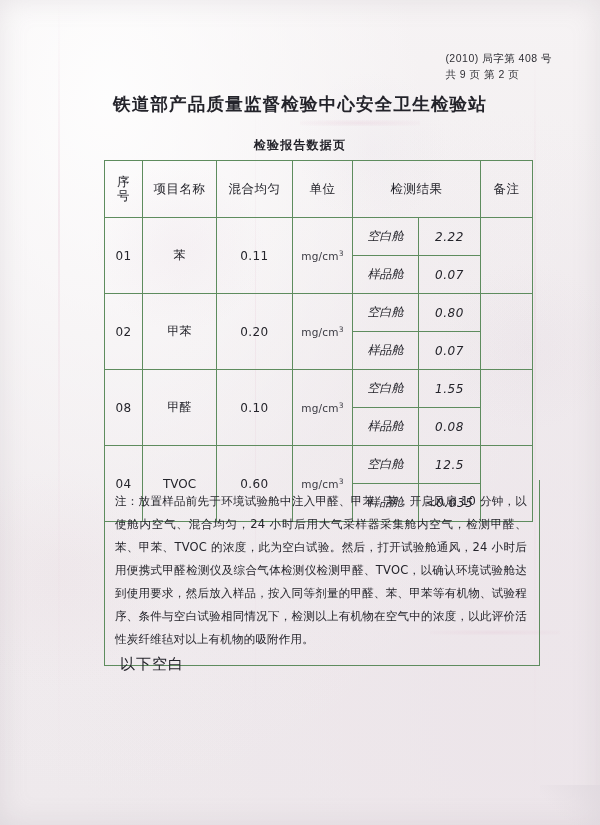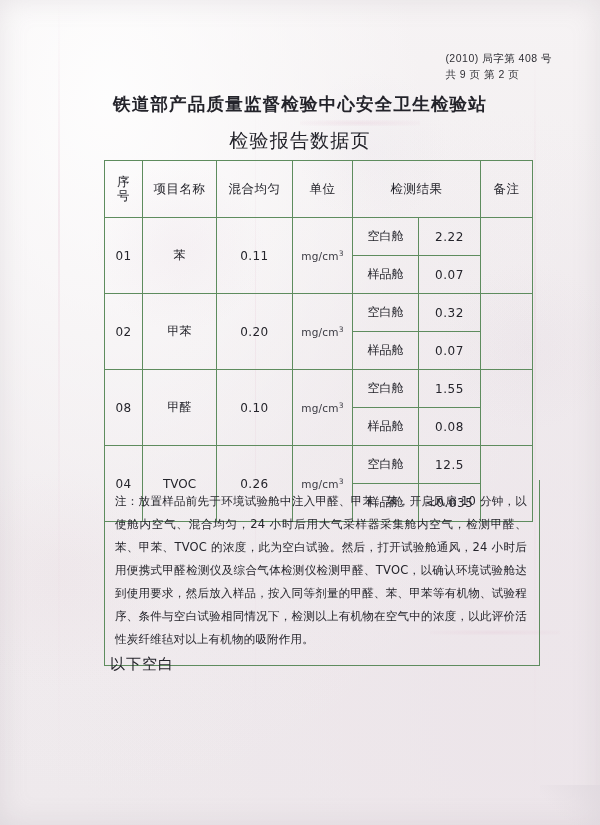--- a/index.html
+++ b/index.html
@@ -68,25 +68,25 @@
   .title-main {
     font-family: "DejaVu Sans", sans-serif;
     font-weight: bold;
     font-size: 17.5px;
     color: #23232a;
     letter-spacing: 1.2px;
     line-height: 1.4;
   }
   .title-sub {
     font-family: "DejaVu Sans", sans-serif;
-    font-weight: normal;
-    font-size: 19px;
+    font-weight: bold;
+    font-size: 12px;
     color: #23232a;
     letter-spacing: 1.2px;
-    margin-top: 11px;
+    margin-top: 20px;
   }
 
   
   .table-wrap {
     position: absolute;
     left: 104px;
     top: 160px;
     width: 428px;
   }
   table.report {
@@ -123,20 +123,21 @@
     font-size: 12.5px;
   }
   .th-no span { display: block; }
 
   .cell-no, .cell-item, .cell-req, .cell-unit, .cell-remark {
     height: 74px;
   }
   .cell-chamber, .cell-value {
     height: 37px;
     font-size: 12px;
+    font-style: italic;
   }
   .cell-req { font-size: 12.5px; letter-spacing: 0.4px; }
   .cell-no { font-size: 12px; letter-spacing: 0.4px; }
   .unit-text {
     font-size: 10.5px;
     color: #3a3a42;
     letter-spacing: 0.2px;
   }
   .unit-text sup { font-size: 7.5px; vertical-align: super; }
   .value-text { letter-spacing: 0.6px; }
@@ -155,21 +156,21 @@
     font-size: 11.5px;
     line-height: 2.0;
     color: #24242b;
     text-align: justify;
     letter-spacing: 0.2px;
     min-height: 150px;
   }
 
   .closing {
     position: absolute;
-    left: 110px;
+    left: 120px;
     top: 655px;
     font-family: "DejaVu Sans", sans-serif;
     font-size: 15px;
     letter-spacing: 1px;
     color: #24242b;
   }
 
   
   .edge {
     position: absolute;
@@ -251,21 +252,21 @@
         </tr>
 
         <tr>
           <td class="cell-no" rowspan="2">02</td>
           <td class="cell-item" rowspan="2">甲苯</td>
           <td class="cell-req" rowspan="2">0.20</td>
           <td class="cell-unit" rowspan="2">
             <span class="unit-text"><span>mg/cm</span><sup>3</sup></span>
           </td>
           <td class="cell-chamber">空白舱</td>
-          <td class="cell-value"><span class="value-text">0.32</span></td>
+          <td class="cell-value"><span class="value-text">0.80</span></td>
           <td class="cell-remark" rowspan="2"></td>
         </tr>
         <tr>
           <td class="cell-chamber">样品舱</td>
           <td class="cell-value"><span class="value-text">0.07</span></td>
         </tr>
 
         <tr>
           <td class="cell-no" rowspan="2">08</td>
           <td class="cell-item" rowspan="2">甲醛</td>
@@ -278,21 +279,21 @@
           <td class="cell-remark" rowspan="2"></td>
         </tr>
         <tr>
           <td class="cell-chamber">样品舱</td>
           <td class="cell-value"><span class="value-text">0.08</span></td>
         </tr>
 
         <tr>
           <td class="cell-no" rowspan="2">04</td>
           <td class="cell-item" rowspan="2">TVOC</td>
-          <td class="cell-req" rowspan="2">0.26</td>
+          <td class="cell-req" rowspan="2">0.60</td>
           <td class="cell-unit" rowspan="2">
             <span class="unit-text"><span>mg/cm</span><sup>3</sup></span>
           </td>
           <td class="cell-chamber">空白舱</td>
           <td class="cell-value"><span class="value-text">12.5</span></td>
           <td class="cell-remark" rowspan="2"></td>
         </tr>
         <tr>
           <td class="cell-chamber">样品舱</td>
           <td class="cell-value"><span class="value-text">&lt;0.035</span></td>

